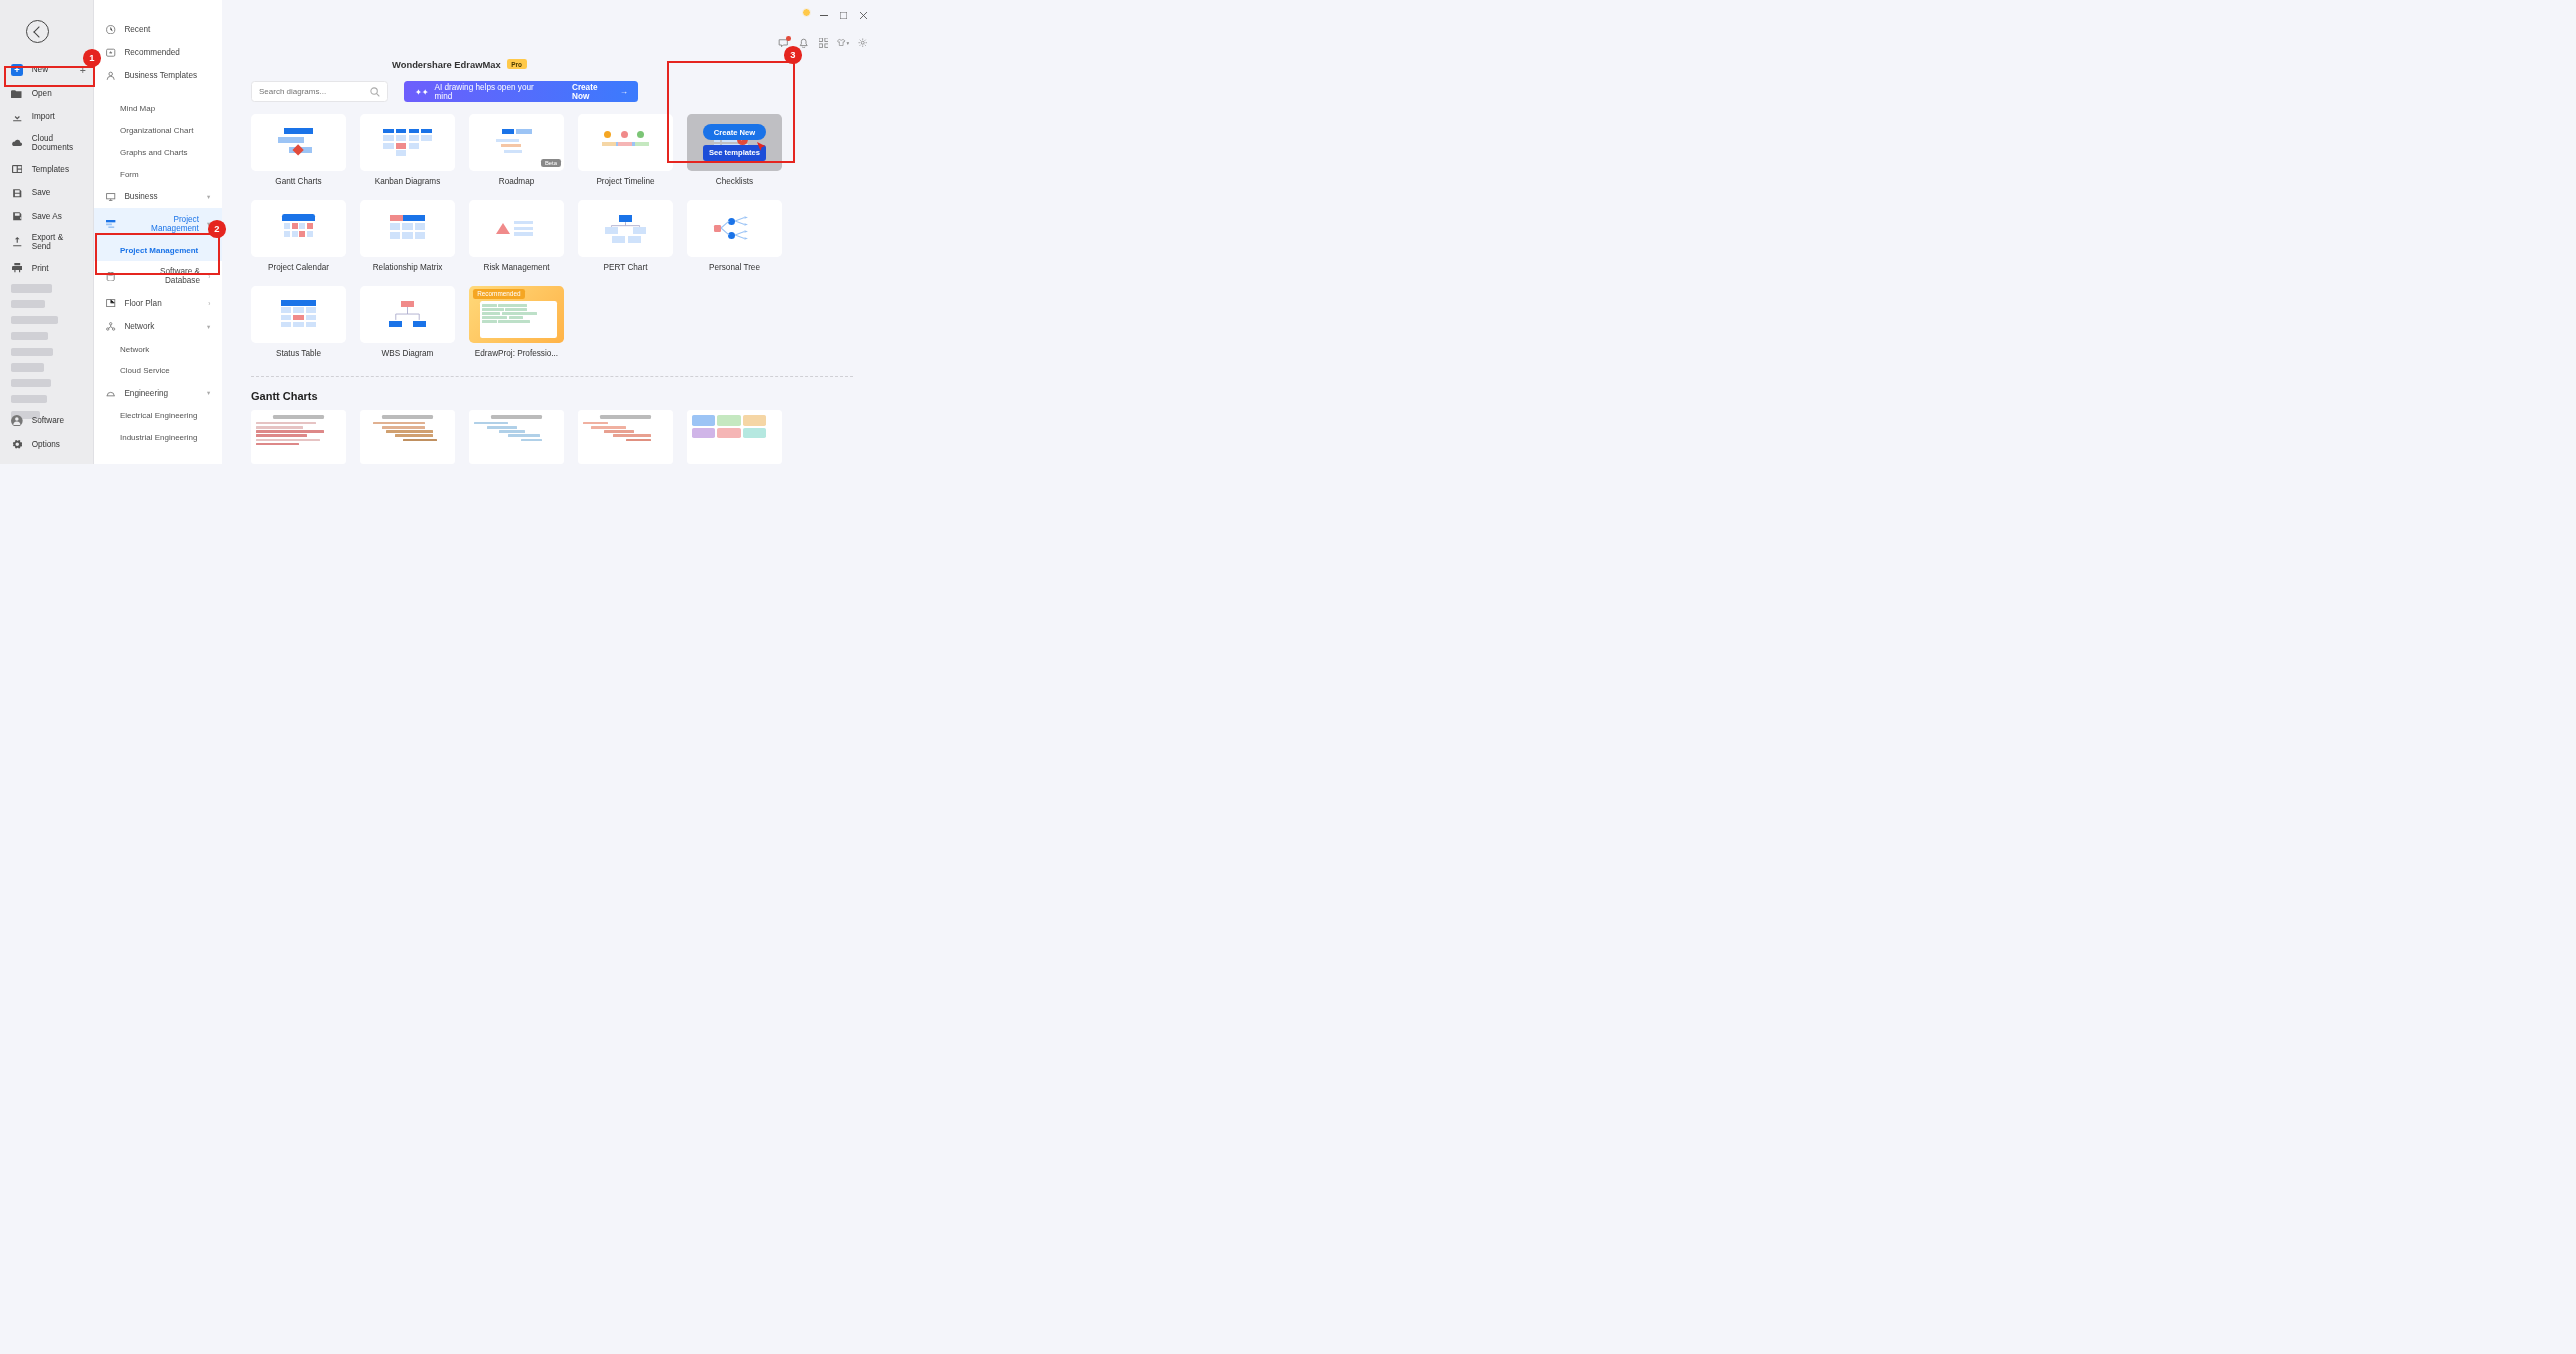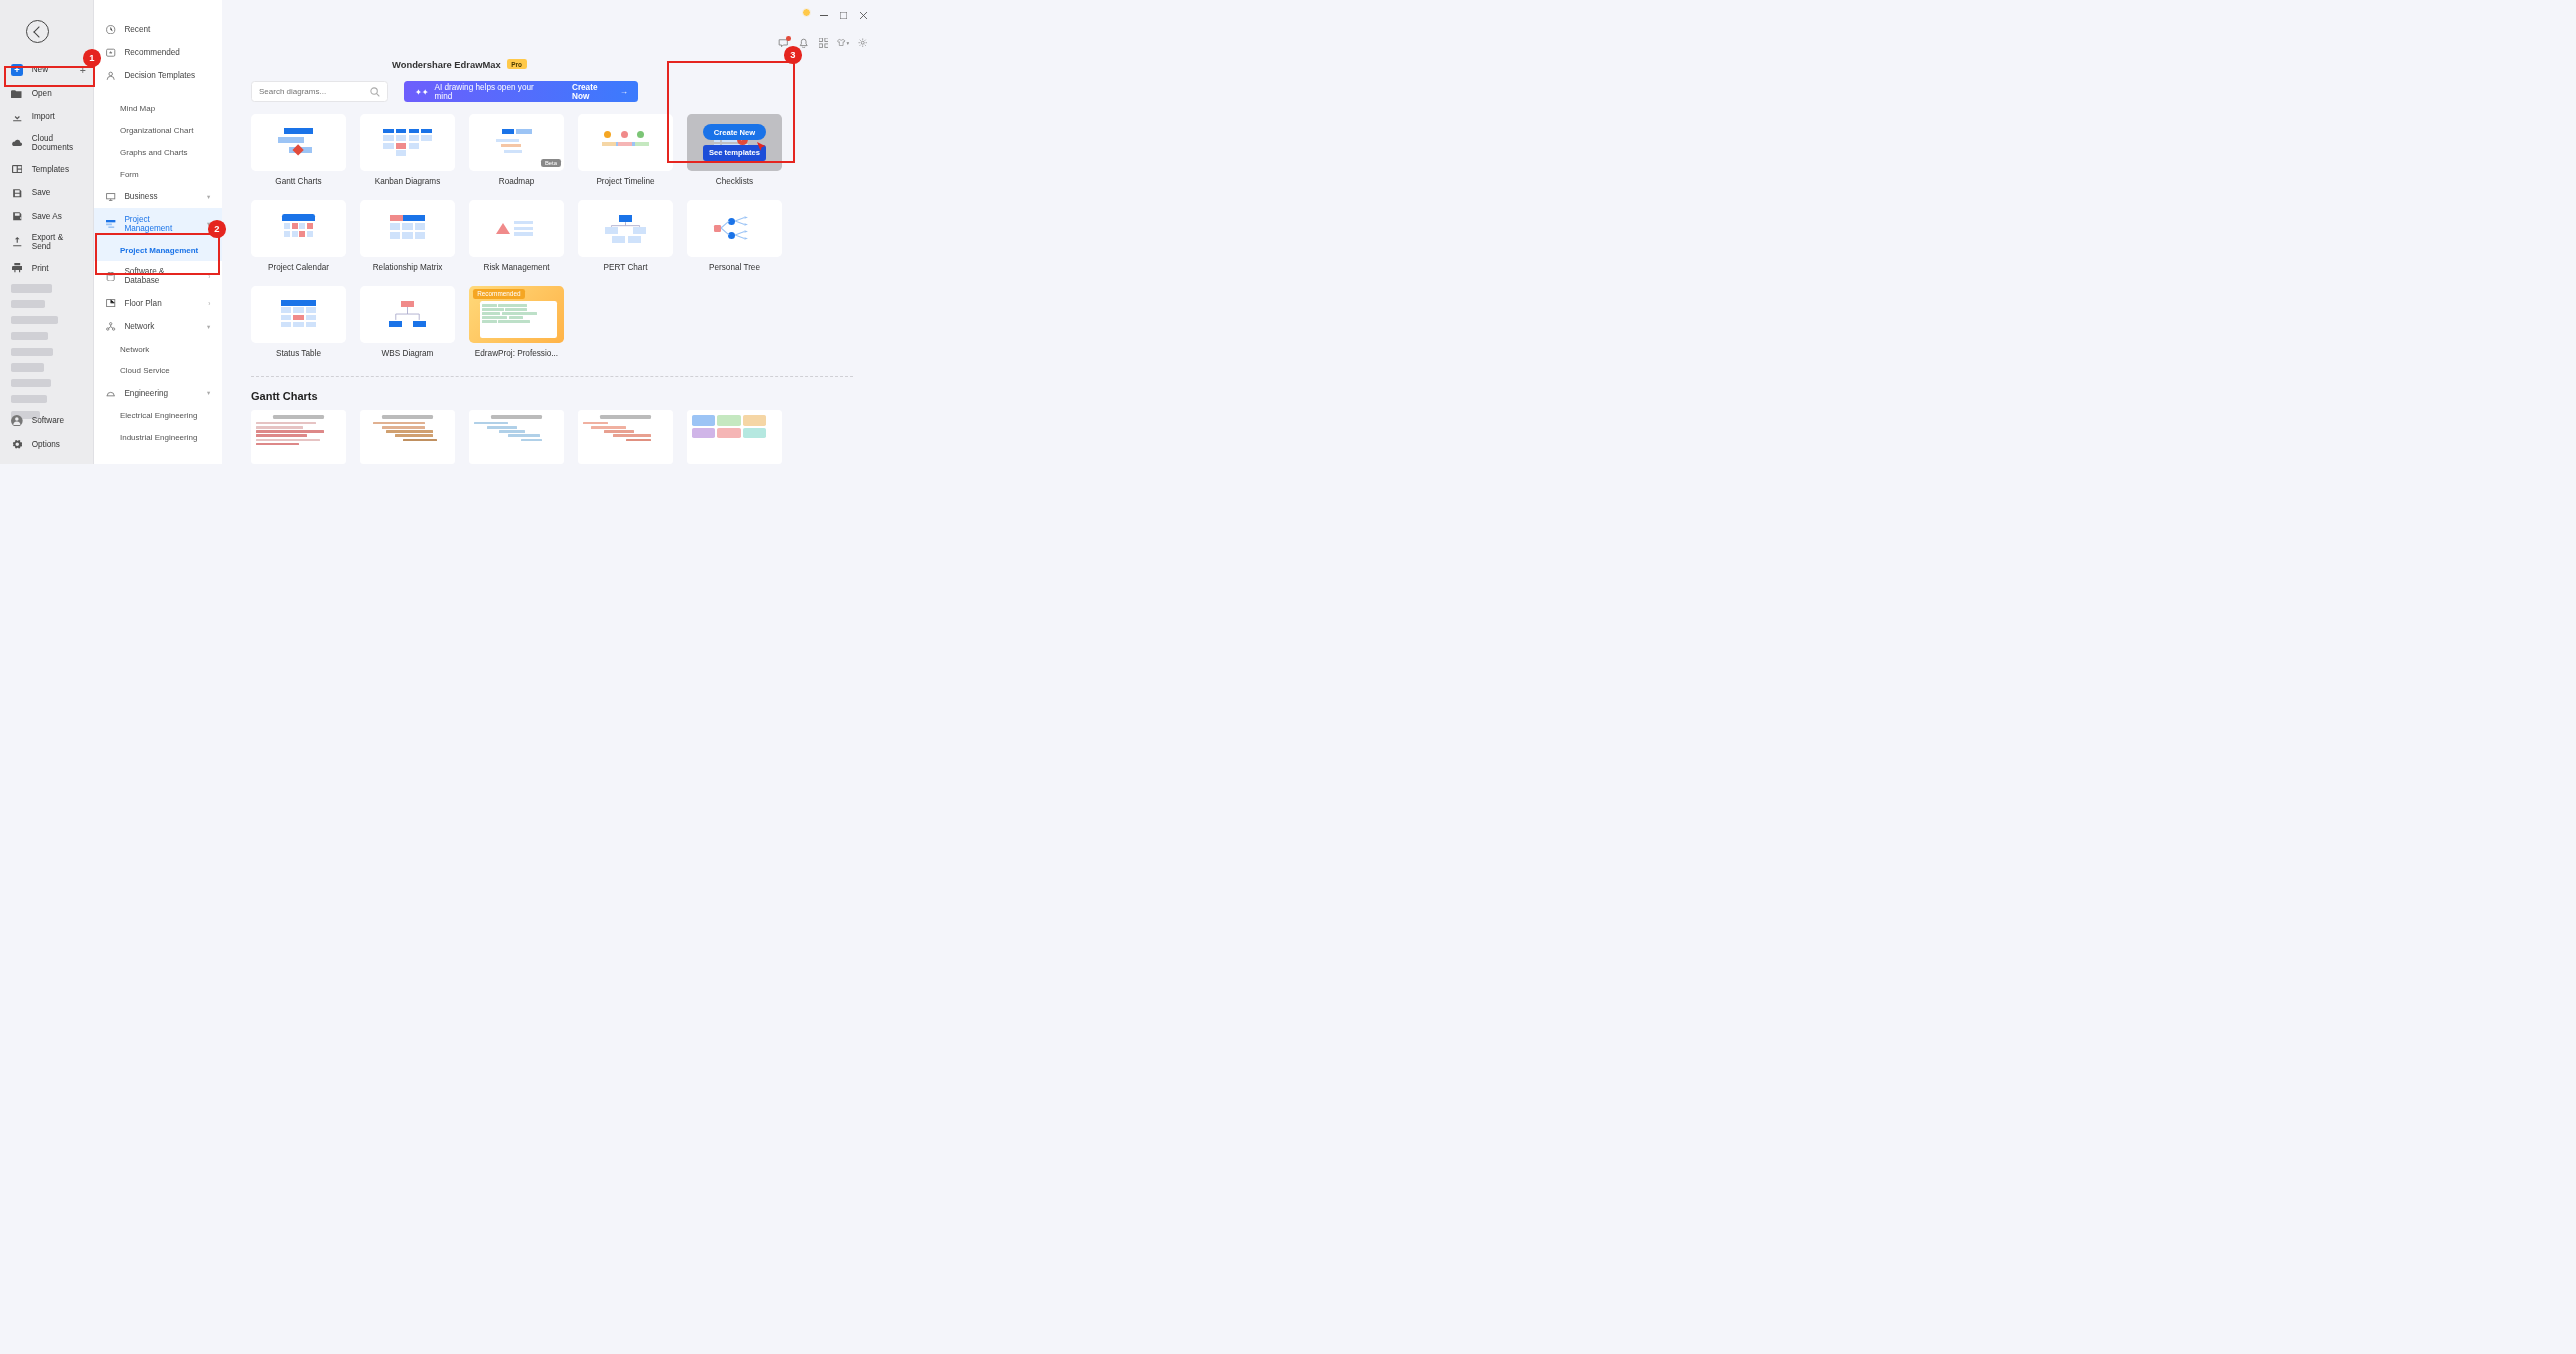--- a/index.html
+++ b/index.html
@@ -9,21 +9,21 @@
 .back-btn::before { content:""; width:7px; height:7px; border-left:1.2px solid #444; border-bottom:1.2px solid #444; transform:rotate(45deg); margin-left:2.3px; }
 .c1-item { display:flex; align-items:center; padding:5.3px 10.5px; cursor:pointer; color:#333; font-size:8.2px; gap:8.2px; }
 .c1-item.new { padding-right:7px; }
 .c1-icon { width:13px; height:13px; display:flex; align-items:center; justify-content:center; flex-shrink:0; }
 .c1-item .plus-end { margin-left:auto; color:#666; font-size:10.5px; font-weight:300; }
 .blue-plus { width:11.7px; height:11.7px; background:#1a73e8; border-radius:2.3px; color:#fff; display:flex; align-items:center; justify-content:center; font-size:9.4px; font-weight:bold; }
 .c1-bottom { position:absolute; bottom:8.2px; left:0; width:100%; }
 .c1-blurred { padding:3.5px 10.5px; margin:0.6px 0; }
 .c1-blurred .bar { height:8.2px; background:#d0d0d5; border-radius:1.8px; }
 .col2 { position:absolute; left:94px; top:0; width:129px; height:100%; background:#fff; border-right:0.6px solid #eee; overflow-y:auto; }
-.c2-item { display:flex; align-items:center; padding:6.4px 11.7px; cursor:pointer; color:#444; font-size:8.2px; gap:8.2px; position:relative; }
+.c2-item { display:flex; align-items:center; padding:6.4px 11.7px; cursor:pointer; color:#444; font-size:8.2px; gap:8.2px; position:relative;text-align:right; }
 .c2-sub { padding-left:26px; font-size:8px; color:#555; }
 .c2-item.category { font-weight:500; }
 .c2-item.active { color:#1a73e8; background:#eaf3fe; }
 .c2-sub.active { color:#1a73e8; font-weight:600; background:#eaf3fe; }
 .c2-item .chev { margin-left:auto; color:#aaa; font-size:6.4px; }
 .c2-icon { width:10.5px; height:10.5px; display:flex; align-items:center; justify-content:center; flex-shrink:0; color:#666; }
 .c2-item.active .c2-icon { color:#1a73e8; }
 .main { position:absolute; left:222px; top:0; right:0; height:100%; background:#f4f5fa; overflow-y:auto; }
 .topbar { display:flex; align-items:center; padding:10.5px 17.6px 5.9px 170px; gap:5.9px;margin-top:48px; }
 .app-title { font-size:9.4px; font-weight:600; color:#333; }
@@ -278,21 +278,21 @@
       </span>
     <span>Recommended</span>
   </div>
   <div class="c2-item">
     <span class="c2-icon">
         <svg width="9.4" height="9.4" viewBox="0 0 16 16">
           <circle cx="8" cy="5" r="3" fill="none" stroke="#777" stroke-width="1.5"></circle>
           <path fill="none" stroke="#777" stroke-width="1.5" d="M2 15a6 6 0 0 1 12 0"></path>
         </svg>
       </span>
-    <span>Decision Templates</span>
+    <span>Business Templates</span>
   </div>
 
   <div style="height:10.5px"></div>
   <div class="c2-item c2-sub">
       <span>Mind Map</span>
     </div>
   <div class="c2-item c2-sub">
       <span>Organizational Chart</span>
     </div>
   <div class="c2-item c2-sub">

